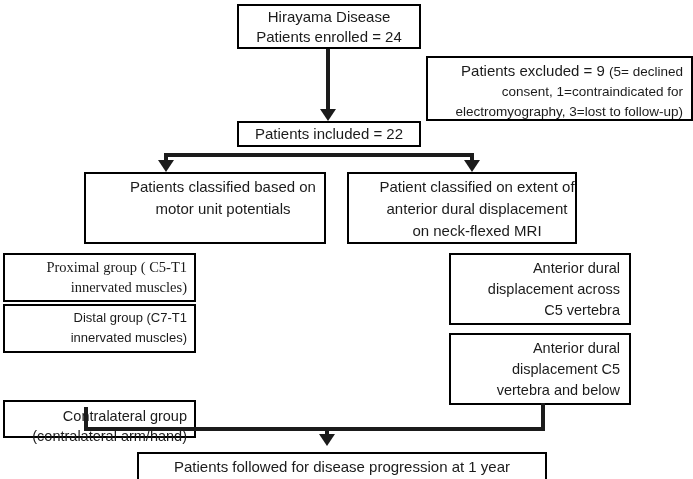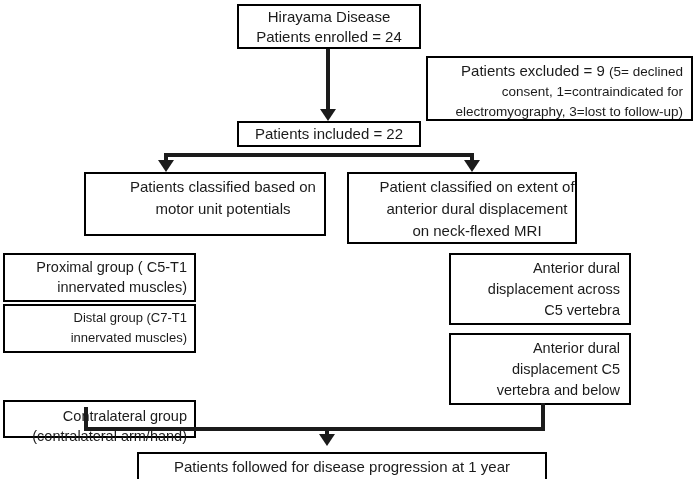--- a/index.html
+++ b/index.html
@@ -24,23 +24,23 @@
     font-size: 15px;
     line-height: 21px;
   }
   .box.centered { text-align: center; }
   .box.leftal { text-align: right; }
 
   #box-enrolled        { left:237px; top:4px;   width:184px; height:45px; padding-top:1px; line-height:20px; }
   #box-excluded        { left:426px; top:56px;  width:267px; height:65px; padding:3px 8px; line-height:19px; font-size:15px; }
   #box-excluded .detail{ font-size:13.5px; }
   #box-included        { left:237px; top:121px; width:184px; height:26px; padding-top:1px; line-height:20px; }
-  #box-emg-class       { left:84px;  top:172px; width:242px; height:64px; padding-top:2px; line-height:22px;padding-left:36px; }
+  #box-emg-class       { left:84px;  top:172px; width:242px; height:72px; padding-top:2px; line-height:22px;padding-left:36px; }
   #box-mri-class       { left:347px; top:172px; width:230px; height:72px; padding-top:2px; line-height:22px;padding-left:30px; }
-  #box-proximal        { left:3px;   top:253px; width:193px; height:49px; padding:2px 7px; font-size:14.5px; line-height:20px; }
+  #box-proximal        { left:3px;   top:253px; width:193px; height:49px; padding:2px 7px; font-size:14.5px; line-height:20px;font-family:Liberation Serif, serif; }
   #box-distal          { left:3px;   top:304px; width:193px; height:49px; padding:2px 7px; font-size:13px; line-height:20px; }
   #box-contralateral   { left:3px;   top:356px; width:193px; height:38px; padding:4px 7px; font-size:14.5px; line-height:20px;margin-top:44px; }
   #box-dural-across    { left:449px; top:253px; width:182px; height:72px; padding:3px 9px; font-size:14.5px; line-height:21px; }
   #box-dural-below     { left:449px; top:333px; width:182px; height:72px; padding:3px 9px; font-size:14.5px; line-height:21px; }
   #box-followup        { left:137px; top:446px; width:410px; height:30px; padding-top:3px; line-height:20px;margin-top:6px; }
 
   .line {
     position: absolute;
     background: #1b1b1b;
   }

